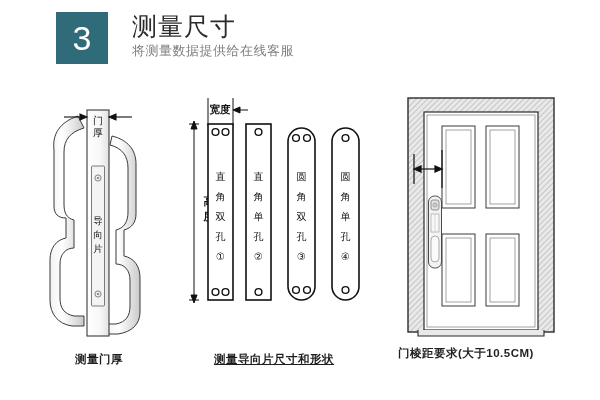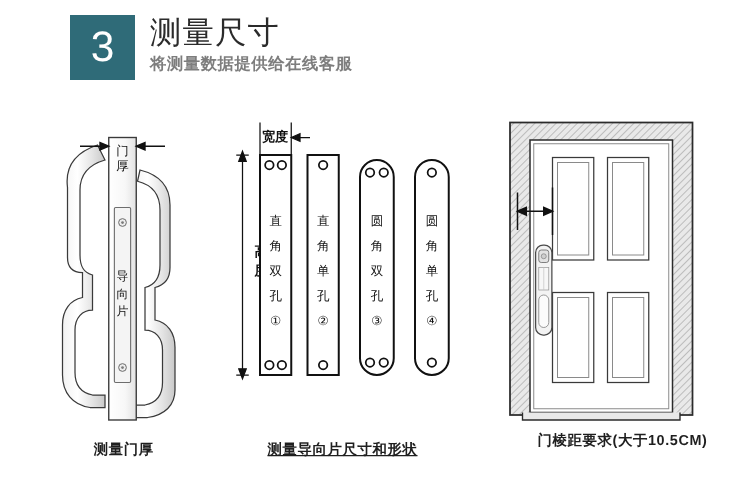--- a/index.html
+++ b/index.html
@@ -30,37 +30,36 @@
     background: #2f6b78;
     color: #ffffff;
     font-size: 34px;
     line-height: 52px;
     text-align: center;
     font-weight: 300;
     letter-spacing: 0;
     flex: 0 0 auto;
   }
   .header-text {
-    margin-left: 12px;
+    margin-left: 24px;
     padding-top: 1px;
   }
   .header-title {
     font-size: 25px;
     line-height: 27px;
     color: #2b2b2b;
     font-weight: 400;
     letter-spacing: 1px;
   }
   .header-sub {
     font-size: 13px;
     line-height: 18px;
     color: #7d7d7d;
     margin-top: 2px;
     letter-spacing: 0.5px;
-    font-weight: bold;
   }
 
   
   .panel {
     position: absolute;
   }
   .panel-caption {
     position: absolute;
     font-size: 11.5px;
     font-weight: bold;
@@ -78,21 +77,20 @@
   #caption-plates { left: 214px; top: 352px; text-decoration: underline; }
 
   
   #panel-door { left: 400px; top: 92px; width: 170px; height: 250px; }
   #caption-door {
     left: 398px;
     top: 346px;
     line-height: 14px;
     white-space: normal;
     width: 200px;
-    text-align: center;
   }
   #caption-door .l2 { display: block; margin-left: -8px; }
   svg { display: block; }
   svg text { font-family: "Liberation Sans", "DejaVu Sans", sans-serif; }
 </style>
 </head>
 <body>
 
 <div class="header">
   <div class="step-badge">3</div>

